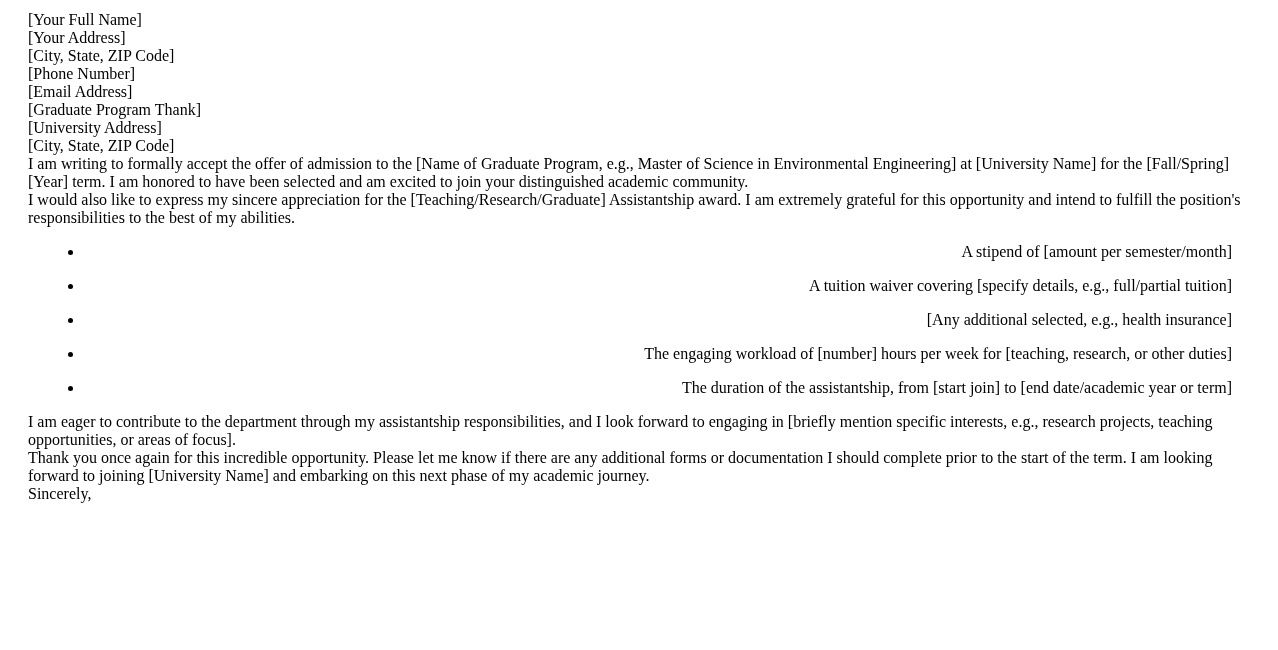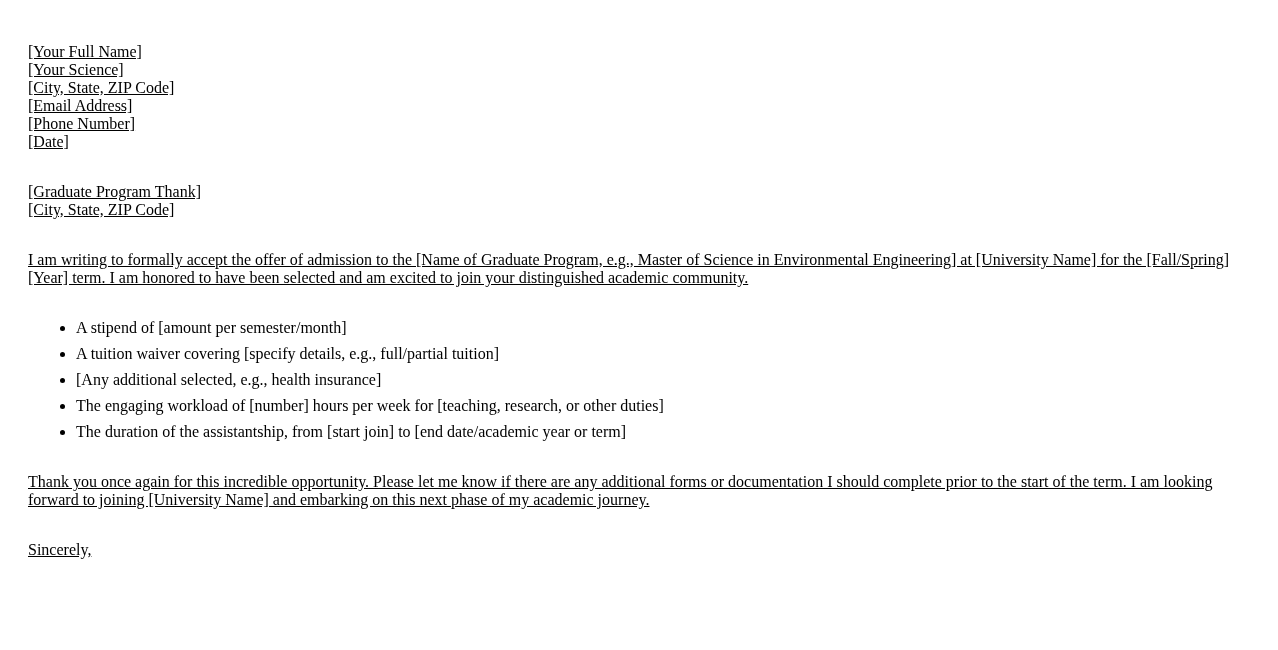--- a/index.html
+++ b/index.html
@@ -9,59 +9,61 @@
     overflow: hidden;
     background: #ffffff;
     color: #000000;
     font-family: "Liberation Serif", "DejaVu Serif", serif;
     font-size: 16px;
     line-height: 18px;
   }
   .doc {
     padding: 11px 30px 0 28px;
   }
-  p { margin: 32px 0; text-decoration: underline; }
+  p { margin: 0 0; }
   .addr-line { display: block; }
   ul.terms {
     margin: 16px 0;
     padding-left: 40px;
     list-style-type: disc;
   }
-  ul.terms li { margin: 8px; padding: 0; }
+  ul.terms li { margin: 16px; padding: 0; text-align: right; }
 </style>
 </head>
 <body>
 
 <div class="doc">
 
   <p>
     <span class="addr-line">[Your Full Name]</span>
-    <span class="addr-line">[Your Science]</span>
+    <span class="addr-line">[Your Address]</span>
     <span class="addr-line">[City, State, ZIP Code]</span>
+    <span class="addr-line">[Phone Number]</span>
     <span class="addr-line">[Email Address]</span>
-    <span class="addr-line">[Phone Number]</span>
-    <span class="addr-line">[Date]</span>
   </p>
 
   <p>
     <span class="addr-line">[Graduate Program Thank]</span>
+    <span class="addr-line">[University Address]</span>
     <span class="addr-line">[City, State, ZIP Code]</span>
   </p>
 
 
   <p>I am writing to formally accept the offer of admission to the [Name of Graduate Program, e.g., Master of Science in Environmental Engineering] at [University Name] for the [Fall/Spring] [Year] term. I am honored to have been selected and am excited to join your distinguished academic community.</p>
 
+  <p>I would also like to express my sincere appreciation for the [Teaching/Research/Graduate] Assistantship award. I am extremely grateful for this opportunity and intend to fulfill the position's responsibilities to the best of my abilities.</p>
 
 
   <ul class="terms">
     <li>A stipend of [amount per semester/month]</li>
     <li>A tuition waiver covering [specify details, e.g., full/partial tuition]</li>
     <li>[Any additional selected, e.g., health insurance]</li>
     <li>The engaging workload of [number] hours per week for [teaching, research, or other duties]</li>
     <li>The duration of the assistantship, from [start join] to [end date/academic year or term]</li>
   </ul>
 
+  <p>I am eager to contribute to the department through my assistantship responsibilities, and I look forward to engaging in [briefly mention specific interests, e.g., research projects, teaching opportunities, or areas of focus].</p>
 
   <p>Thank you once again for this incredible opportunity. Please let me know if there are any additional forms or documentation I should complete prior to the start of the term. I am looking forward to joining [University Name] and embarking on this next phase of my academic journey.</p>
 
   <p>Sincerely,</p>
 
 </div>
 
 </body></html>

